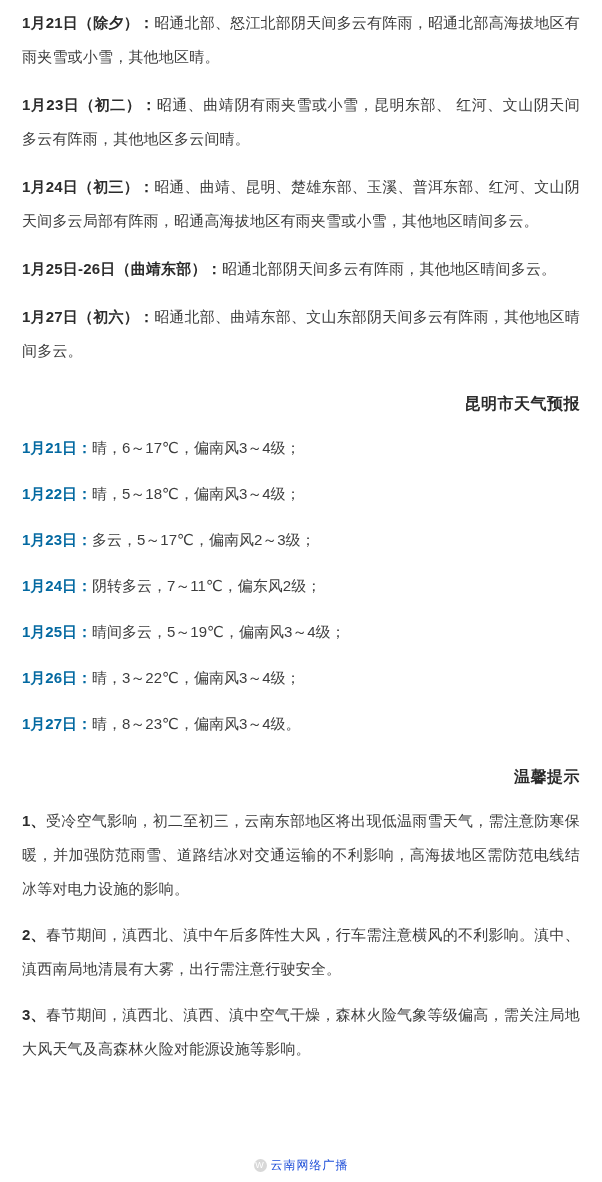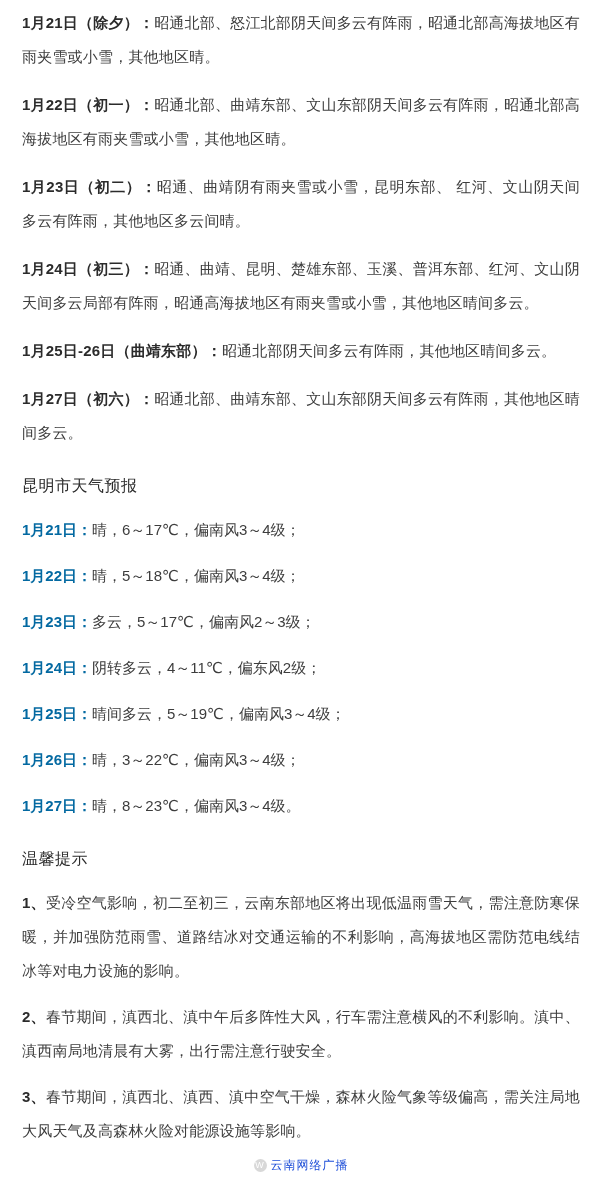--- a/index.html
+++ b/index.html
@@ -28,23 +28,23 @@
     margin: 0 0 14px 0;
     text-align: justify;
     color: #3d3d3d;
     letter-spacing: 0.2px;
   }
   .para .lead {
     font-weight: bold;
     color: #2b2b2b;
   }
   .section-title {
-    text-align: left;
+    text-align: right;
     font-size: 16px;
-    font-weight: normal;
+    font-weight: bold;
     color: #2b2b2b;
     margin: 26px 0 16px 0;
     letter-spacing: 0.5px;
   }
   .forecast-line {
     font-size: 15px;
     line-height: 34px;
     margin: 0 0 12px 0;
     color: #3d3d3d;
   }
@@ -88,23 +88,20 @@
 </head>
 <body>
 
 <div class="page">
 
   <section class="county-forecast">
     <p class="para">
       <span class="lead">1月21日（除夕）：</span><span>昭通北部、怒江北部阴天间多云有阵雨，昭通北部高海拔地区有雨夹雪或小雪，其他地区晴。</span>
     </p>
     <p class="para">
-      <span class="lead">1月22日（初一）：</span><span>昭通北部、曲靖东部、文山东部阴天间多云有阵雨，昭通北部高海拔地区有雨夹雪或小雪，其他地区晴。</span>
-    </p>
-    <p class="para">
       <span class="lead">1月23日（初二）：</span><span>昭通、曲靖阴有雨夹雪或小雪，昆明东部、 红河、文山阴天间多云有阵雨，其他地区多云间晴。</span>
     </p>
     <p class="para">
       <span class="lead">1月24日（初三）：</span><span>昭通、曲靖、昆明、楚雄东部、玉溪、普洱东部、红河、文山阴天间多云局部有阵雨，昭通高海拔地区有雨夹雪或小雪，其他地区晴间多云。</span>
     </p>
     <p class="para">
       <span class="lead">1月25日-26日（曲靖东部）：</span><span>昭通北部阴天间多云有阵雨，其他地区晴间多云。</span>
     </p>
     <p class="para">
       <span class="lead">1月27日（初六）：</span><span>昭通北部、曲靖东部、文山东部阴天间多云有阵雨，其他地区晴间多云。</span>
@@ -116,21 +113,21 @@
     <p class="forecast-line">
       <span class="date">1月21日：</span><span>晴，6～17℃，偏南风3～4级；</span>
     </p>
     <p class="forecast-line">
       <span class="date">1月22日：</span><span>晴，5～18℃，偏南风3～4级；</span>
     </p>
     <p class="forecast-line">
       <span class="date">1月23日：</span><span>多云，5～17℃，偏南风2～3级；</span>
     </p>
     <p class="forecast-line">
-      <span class="date">1月24日：</span><span>阴转多云，4～11℃，偏东风2级；</span>
+      <span class="date">1月24日：</span><span>阴转多云，7～11℃，偏东风2级；</span>
     </p>
     <p class="forecast-line">
       <span class="date">1月25日：</span><span>晴间多云，5～19℃，偏南风3～4级；</span>
     </p>
     <p class="forecast-line">
       <span class="date">1月26日：</span><span>晴，3～22℃，偏南风3～4级；</span>
     </p>
     <p class="forecast-line">
       <span class="date">1月27日：</span><span>晴，8～23℃，偏南风3～4级。</span>
     </p>

